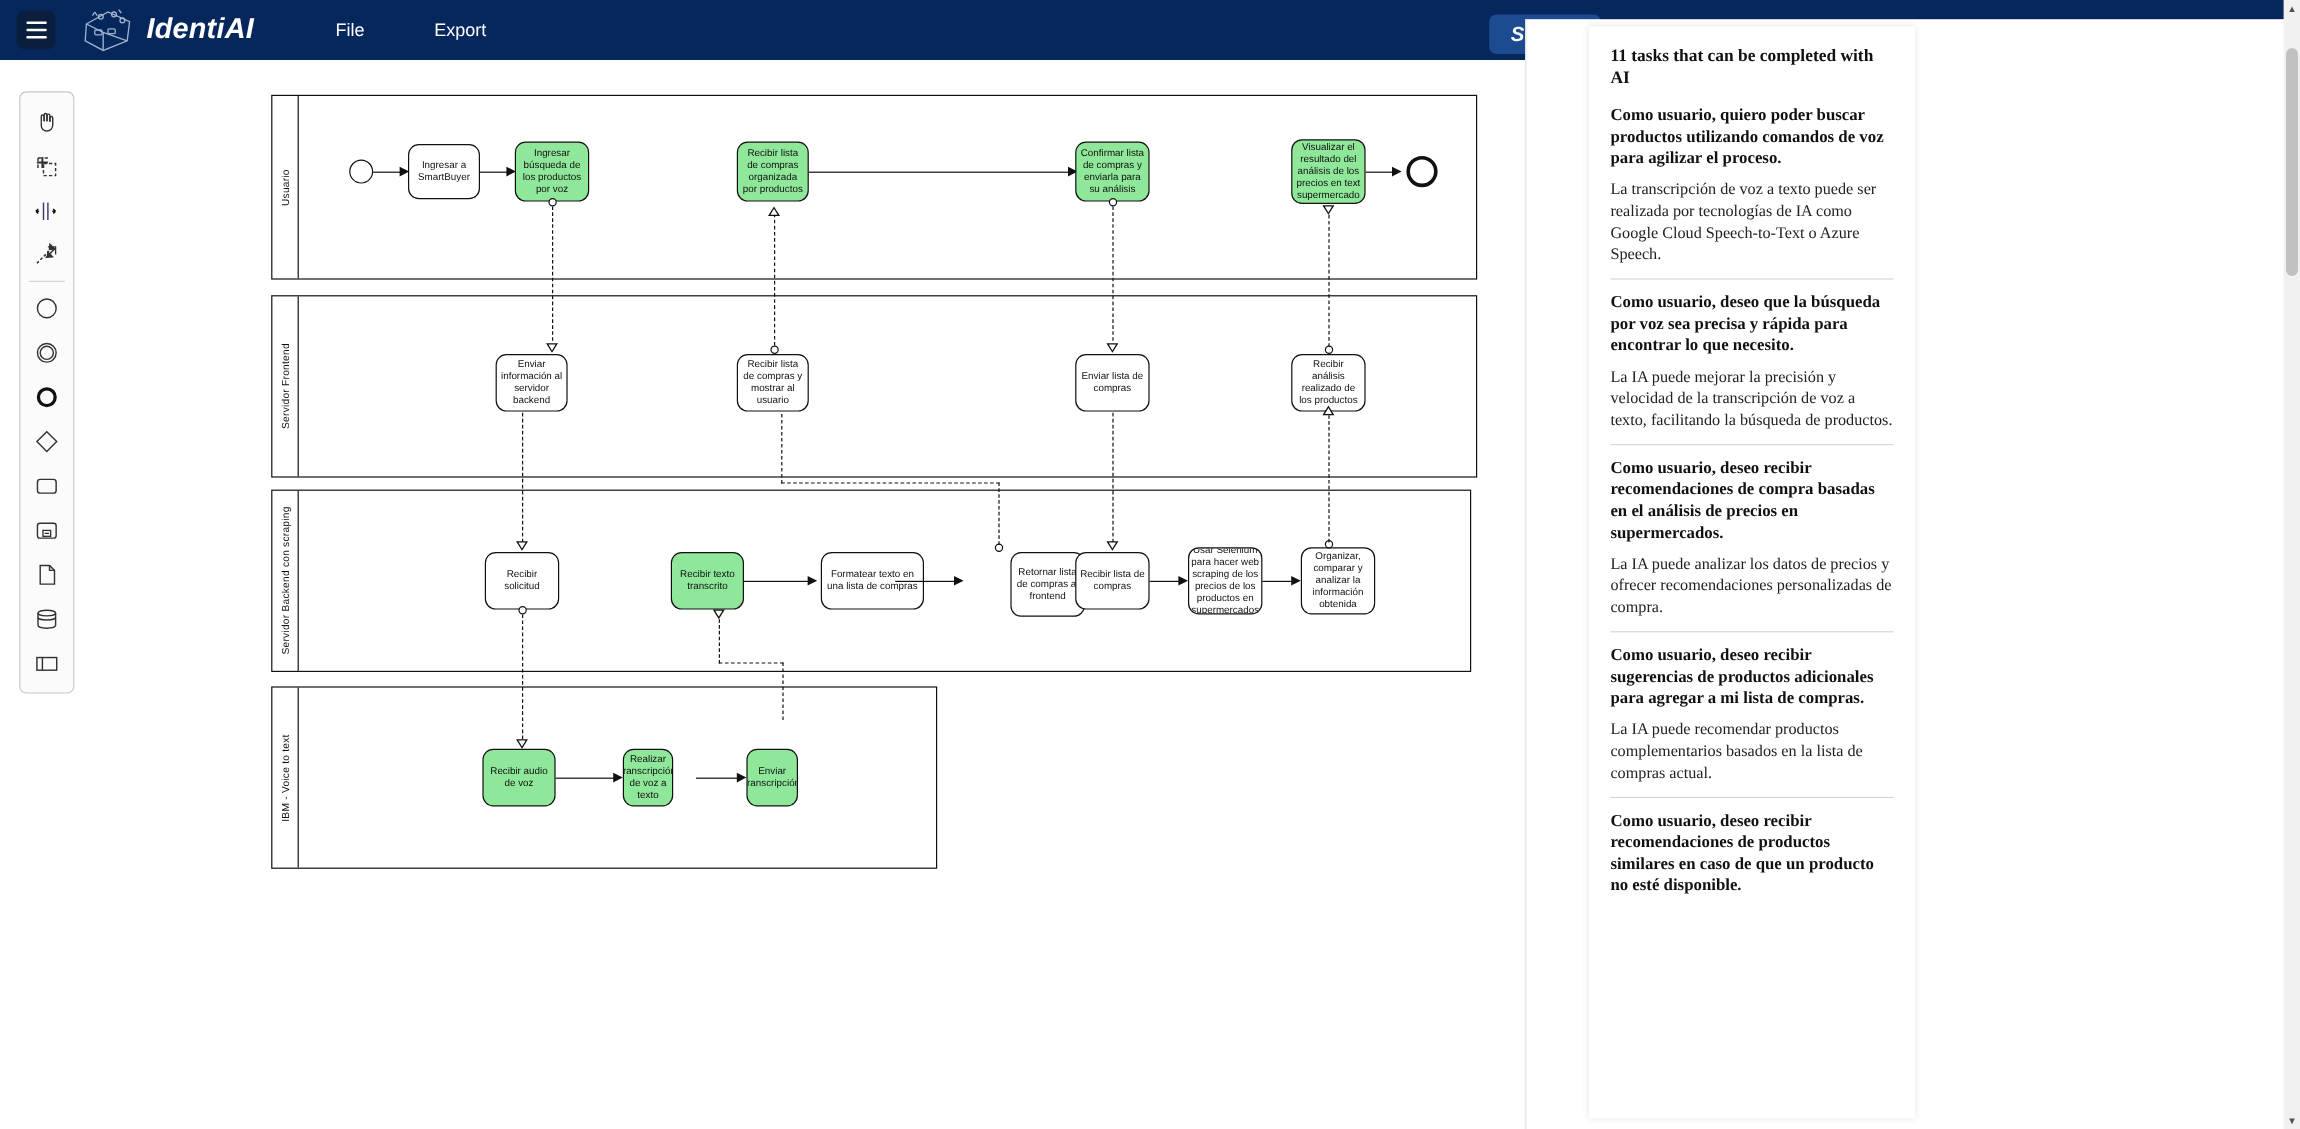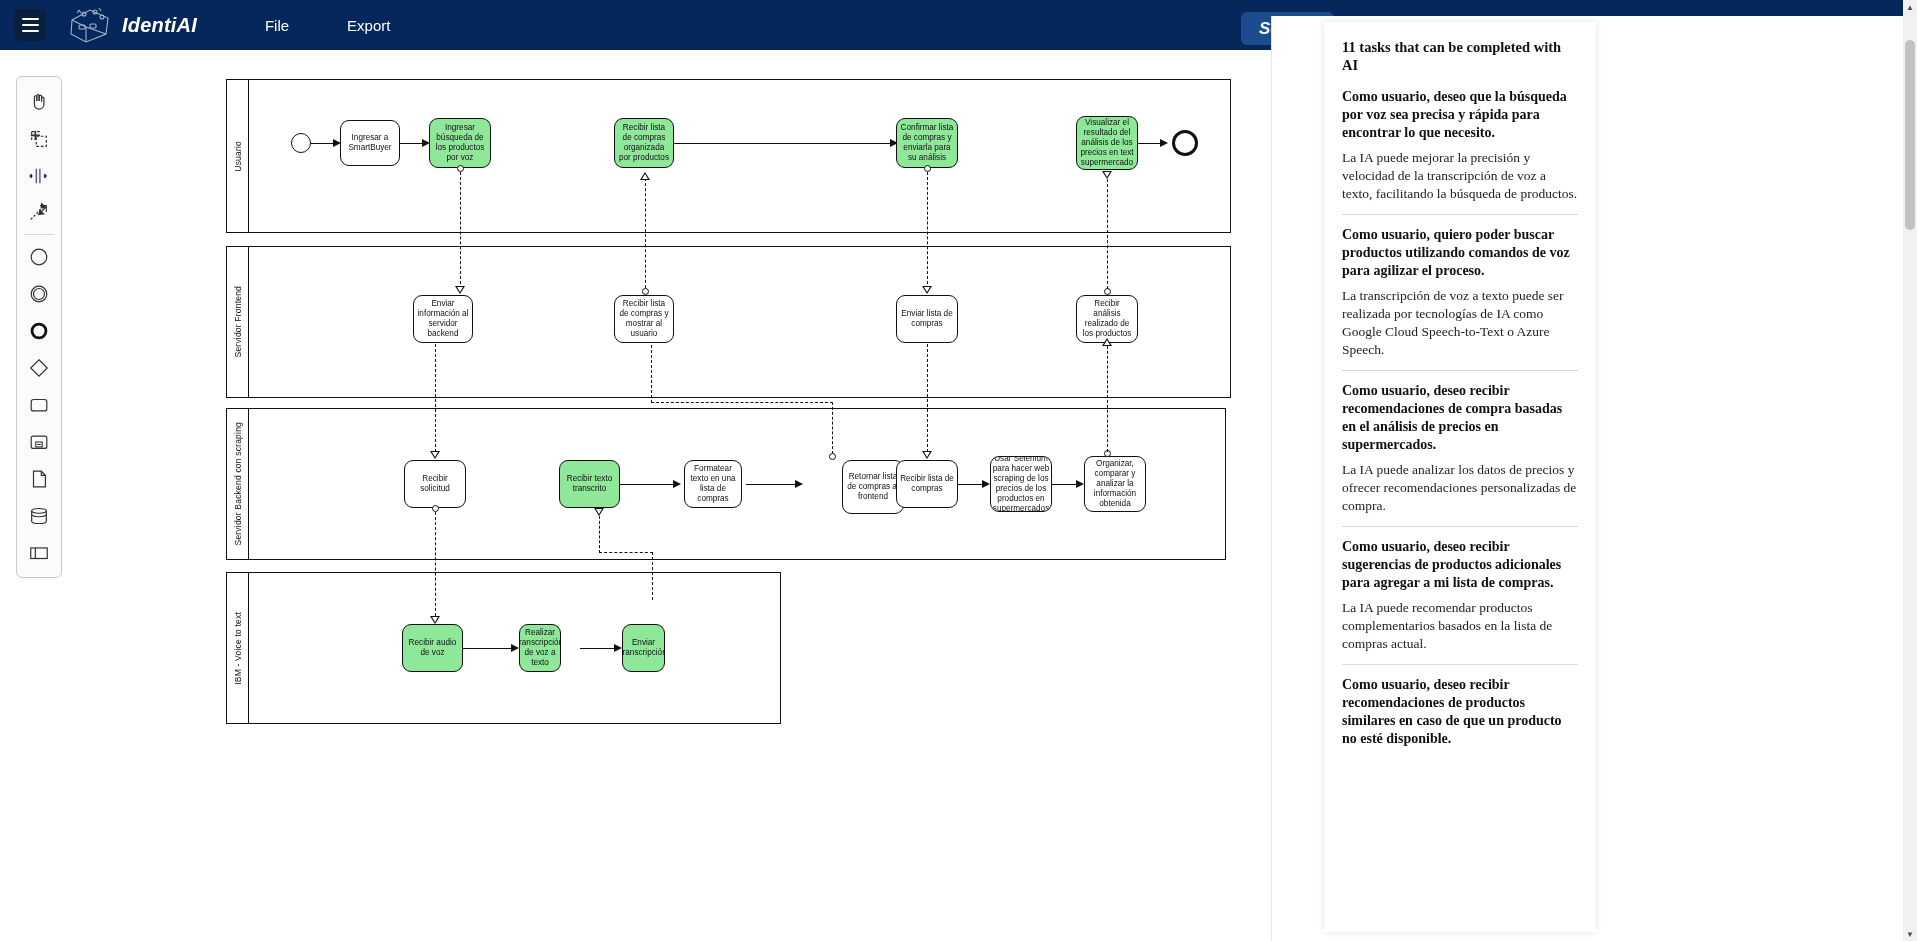--- a/index.html
+++ b/index.html
@@ -20,21 +20,21 @@
     z-index:5;
   }
   .hamburger {
     width:32px; height:32px; margin-left:14px; border-radius:6px;
     background:#0a1f3d; display:flex; flex-direction:column;
     align-items:center; justify-content:center; gap:4px; cursor:pointer;
   }
   .hamburger span { display:block; width:17px; height:2px; background:#ffffff; border-radius:1px; }
   .logo-mark { margin-left:16px; width:54px; height:44px; display:flex; align-items:center; justify-content:center; }
   .brand {
-    color:#ffffff; font-size:20px; font-weight:bold; font-style:italic;
+    color:#ffffff; font-size:24px; font-weight:bold; font-style:italic;
     margin-left:6px; letter-spacing:.2px;
   }
   .menu-item {
     color:#ffffff; font-size:15px; margin-left:46px; cursor:pointer;
     padding:4px 6px;
   }
   .menu-item.first { margin-left:62px; }
   .search-btn {
     position:absolute; left:1241px; top:12px;
     background:#1c4b8f; color:#ffffff; font-style:italic; font-weight:bold;
@@ -370,21 +370,21 @@
     <div class="task" style="left:404px; top:410px; width:62px; height:48px;">
       <span>Recibir solicitud</span>
     </div>
 
     <div class="task ai" style="left:559px; top:410px; width:61px; height:48px;">
       <span>Recibir texto transcrito</span>
     </div>
     <div class="flow" style="left:620px; top:433.5px; width:58px;"></div>
     <div class="arrowhead" style="left:673px; top:429.5px;"></div>
 
-    <div class="task" style="left:684px; top:410px; width:58px; height:48px;">
+    <div class="task" style="left:684px; top:410px; width:86px; height:48px;">
       <span>Formatear texto en una lista de compras</span>
     </div>
     <div class="flow" style="left:746px; top:433.5px; width:54px;"></div>
     <div class="arrowhead" style="left:795px; top:429.5px;"></div>
 
     <div class="task" style="left:842px; top:410px; width:62px; height:54px;text-align:center;">
       <span>Retornar lista de compras al frontend</span>
     </div>
 
     <div class="task" style="left:896px; top:410px; width:62px; height:48px;">
@@ -471,26 +471,26 @@
     <div class="w1">Activate Windows</div>
     <div class="w2">Go to Settings to activate Windows.</div>
   </div>
 </div>
 
 <div class="ai-panel">
   <div class="ai-card">
     <div class="ai-title">11 tasks that can be completed with AI</div>
 
     <div class="ai-item">
+      <div class="ai-item-title">Como usuario, quiero poder buscar productos utilizando comandos de voz para agilizar el proceso.</div>
+      <div class="ai-item-body">La transcripción de voz a texto puede ser realizada por tecnologías de IA como Google Cloud Speech-to-Text o Azure Speech.</div>
+    </div>
+    <div class="ai-item">
       <div class="ai-item-title">Como usuario, deseo que la búsqueda por voz sea precisa y rápida para encontrar lo que necesito.</div>
       <div class="ai-item-body">La IA puede mejorar la precisión y velocidad de la transcripción de voz a texto, facilitando la búsqueda de productos.</div>
-    </div>
-    <div class="ai-item">
-      <div class="ai-item-title">Como usuario, quiero poder buscar productos utilizando comandos de voz para agilizar el proceso.</div>
-      <div class="ai-item-body">La transcripción de voz a texto puede ser realizada por tecnologías de IA como Google Cloud Speech-to-Text o Azure Speech.</div>
     </div>
     <div class="ai-item">
       <div class="ai-item-title">Como usuario, deseo recibir recomendaciones de compra basadas en el análisis de precios en supermercados.</div>
       <div class="ai-item-body">La IA puede analizar los datos de precios y ofrecer recomendaciones personalizadas de compra.</div>
     </div>
     <div class="ai-item">
       <div class="ai-item-title">Como usuario, deseo recibir sugerencias de productos adicionales para agregar a mi lista de compras.</div>
       <div class="ai-item-body">La IA puede recomendar productos complementarios basados en la lista de compras actual.</div>
     </div>
     <div class="ai-item">

